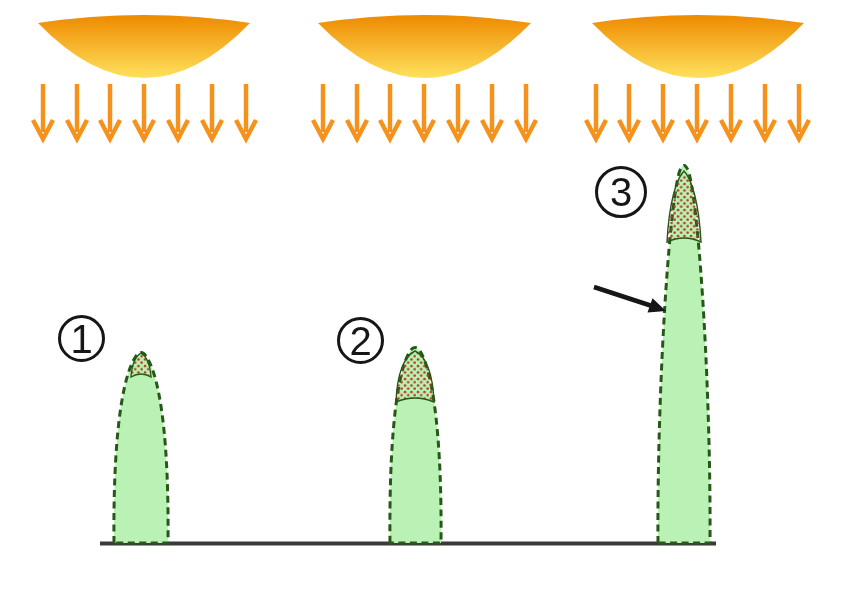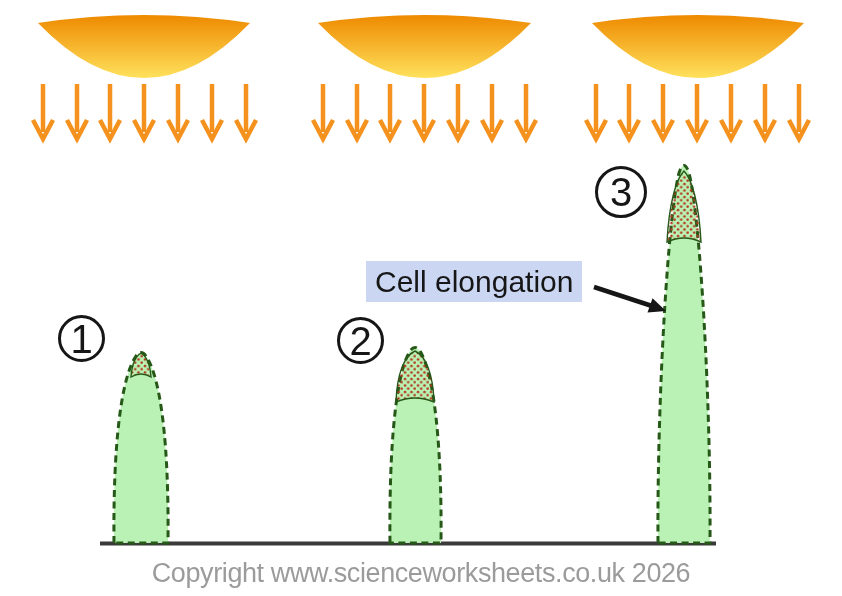--- a/index.html
+++ b/index.html
@@ -116,16 +116,14 @@
   <div class="circle-num" id="circle-1">
     <span>1</span>
   </div>
   <div class="circle-num" id="circle-2">
     <span>2</span>
   </div>
   <div class="circle-num" id="circle-3">
     <span>3</span>
   </div>
 
-  <div class="annotation-label">Cell elongation</div>
 
-  <div class="copyright">Copyright www.scienceworksheets.co.uk 2026</div>
 </div>
 
 </body></html>

